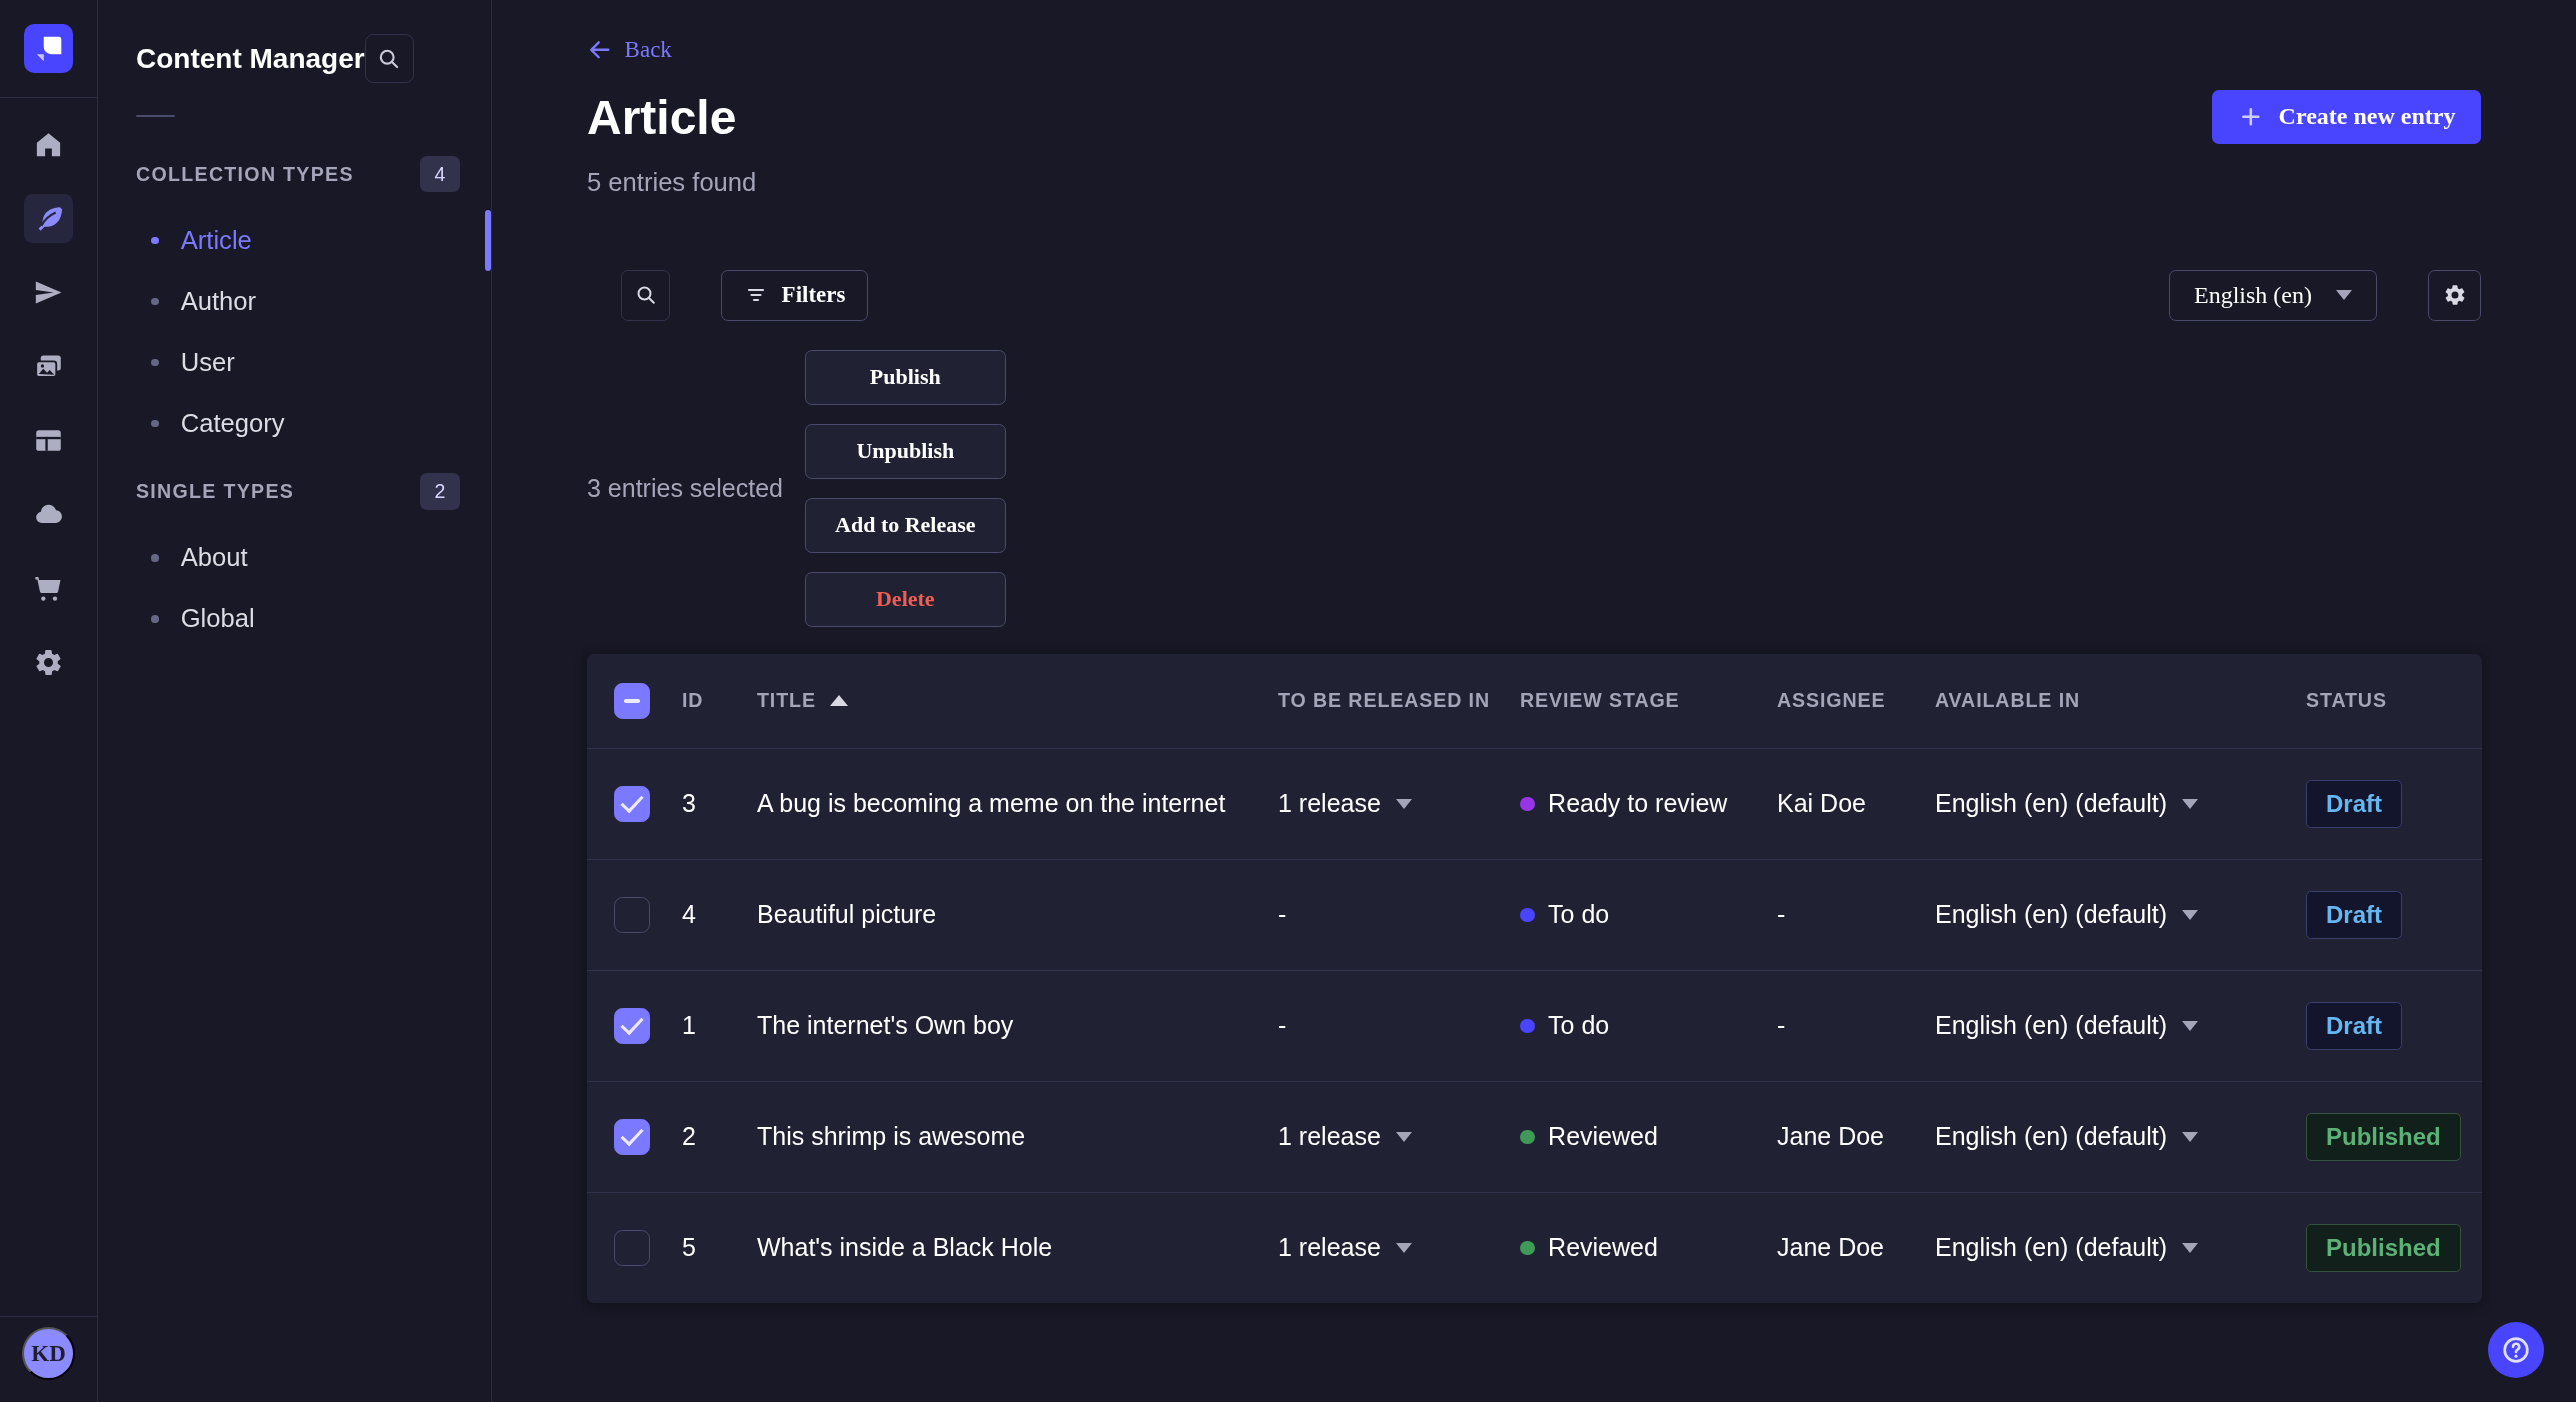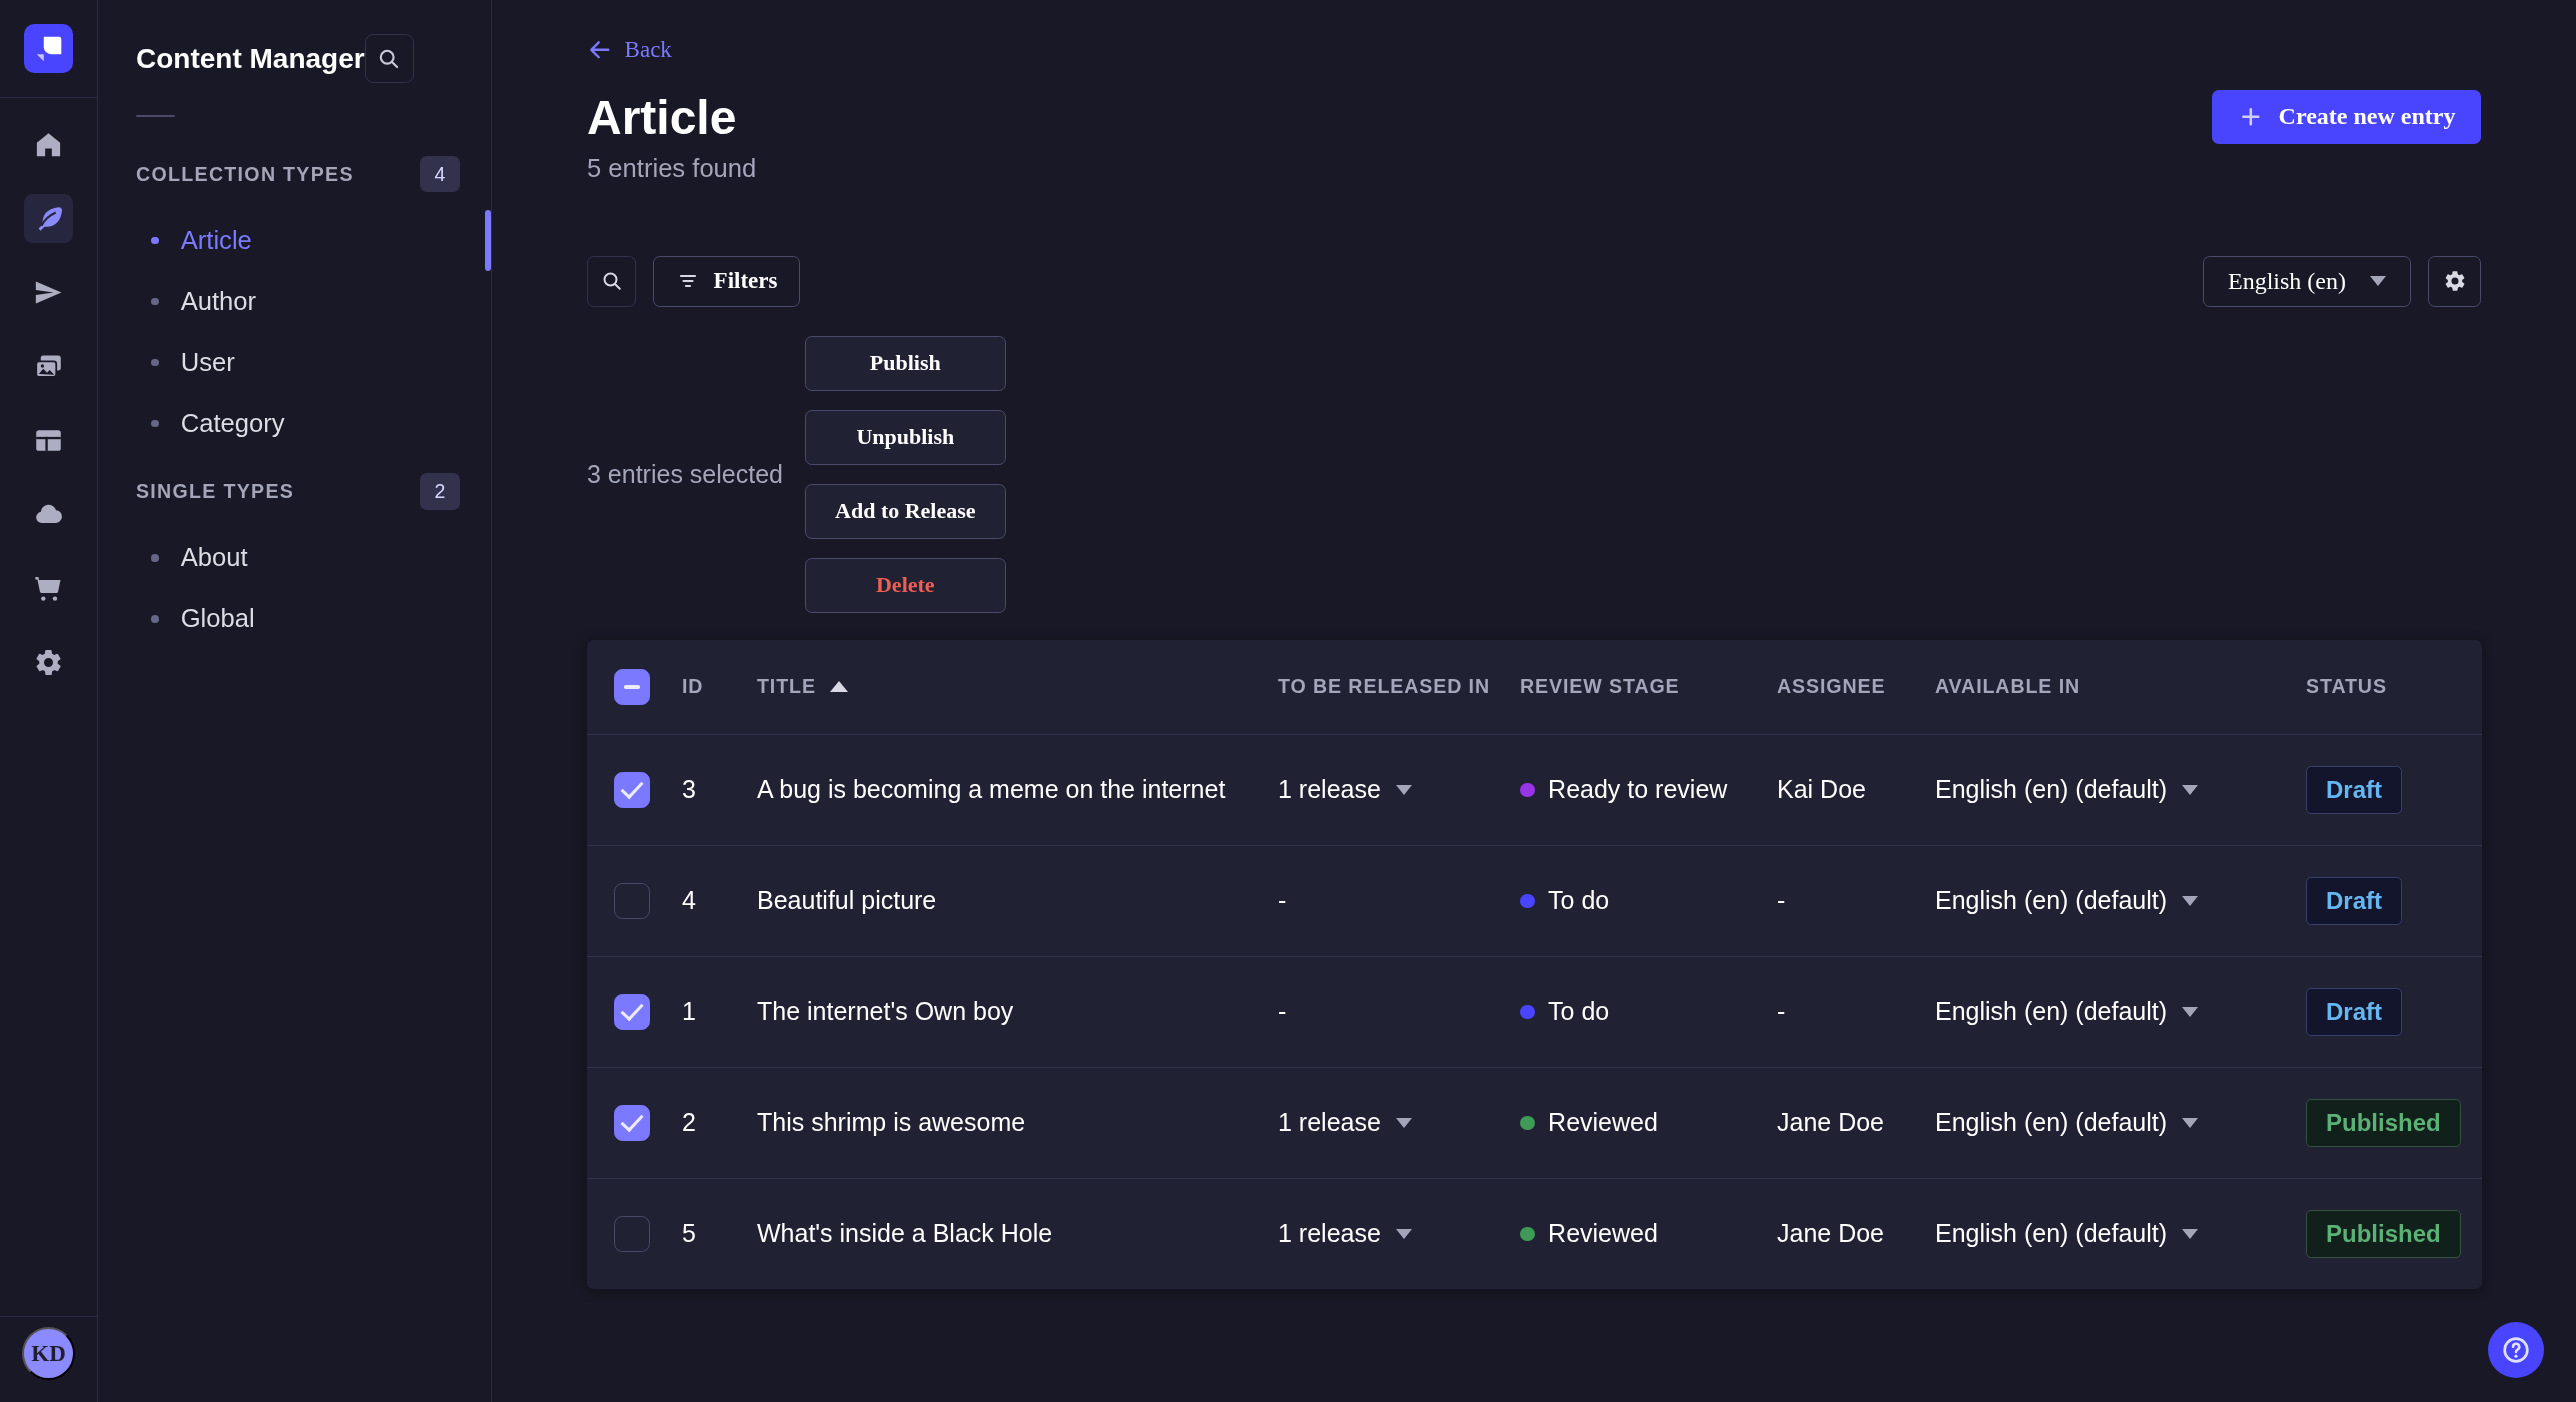--- a/index.html
+++ b/index.html
@@ -56,27 +56,27 @@
   .main { position:absolute; left:492px; top:0; right:0; bottom:0; }
   .content { padding:37px 95px 0 95px; }
   .back-row { display:inline-flex; align-items:center; gap:12px; color:#7b79ff; font-size:23px;
           background:none; border:none; padding:0; }
   .back-row svg { width:25.6px; height:25.6px; }
   .title-row { display:flex; justify-content:space-between; align-items:flex-start; margin-top:24px; }
   .page-title { font-size:48px; font-weight:bold; line-height:55px; margin:0; }
   .btn-primary { display:flex; align-items:center; gap:15.3px; background:#4945ff; border:none;
           border-radius:6.8px; height:54px; padding:0 25.6px; color:#ffffff; font-size:24px; font-weight:600; }
   .btn-primary svg { width:25.6px; height:25.6px; color:#cfcfff; }
-  .subtitle { margin-top:9px; font-size:25.6px; color:#a5a5ba; }
+  .subtitle { margin-top:23px; font-size:25.6px; color:#a5a5ba; }
 
   .toolbar { margin-top:73px; display:flex; align-items:center; justify-content:space-between; }
   .toolbar-left, .toolbar-right { display:flex; align-items:center; gap:17px; }
   .btn-outline { display:flex; align-items:center; gap:13.6px; height:51px; padding:0 22px;
           border:0.9px solid #4a4a6a; border-radius:6.8px; background:transparent; color:#ffffff;
-          font-size:23px; font-weight:600; }
+          font-size:23px; font-weight:600;margin-left:34px; }
   .btn-outline svg { width:24px; height:24px; color:#d9d9e3; }
   .toolbar-search { width:49px; height:51px; padding:0; border:0.9px solid #32324d; justify-content:center; }
   .locale-select { font-weight:normal; font-size:24px; gap:24px; padding:0 24px; }
   .gear-btn { width:53px; height:51px; padding:0; justify-content:center; }
 
   .selection-row { margin-top:29px; display:flex; align-items:center; gap:20.4px; }
   .selection-label { font-size:25px; color:#a5a5ba; margin-right:1.7px; }
   .action-btn { height:55px; padding:0 29px; background:#212134; border:0.9px solid #4a4a6a;
           border-radius:6.8px; color:#ffffff; font-size:22px; font-weight:bold; }
   .action-btn.danger { color:#ee5e52; }

